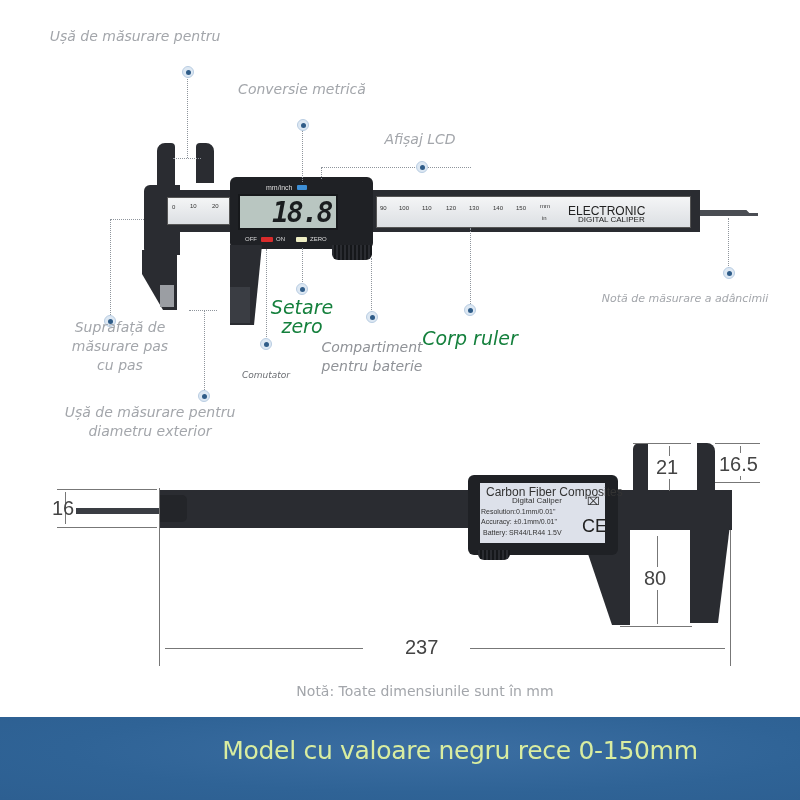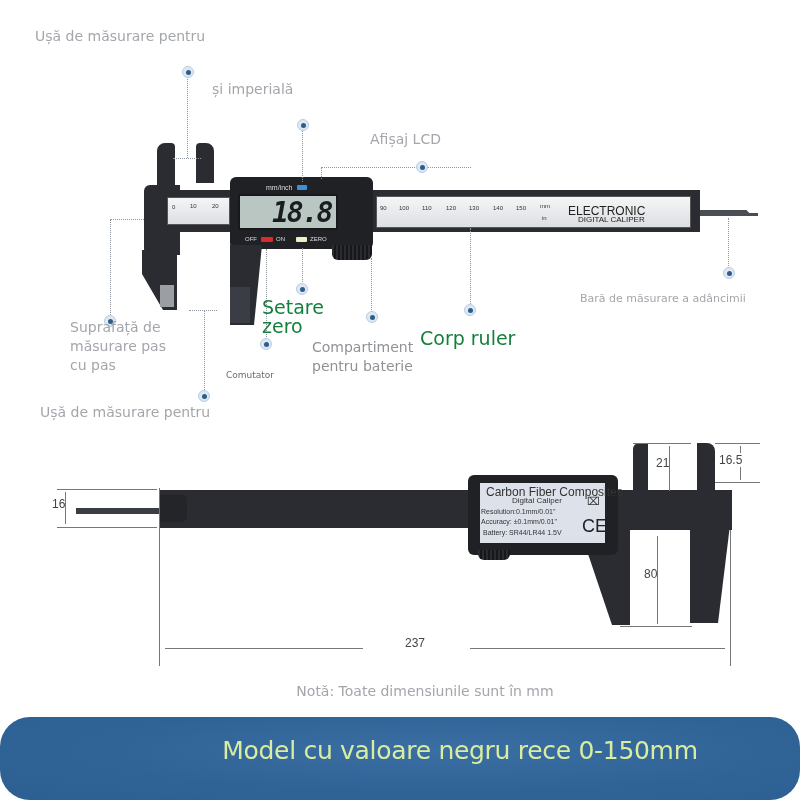--- a/index.html
+++ b/index.html
@@ -1,33 +1,33 @@
 <!DOCTYPE html>
 <html><head>
 <meta charset="utf-8">
 <style>
   * { box-sizing: border-box; margin: 0; padding: 0; }
   html, body { width: 800px; height: 800px; background: #ffffff; overflow: hidden; }
   body { position: relative; font-family: "DejaVu Sans", "Liberation Sans", sans-serif; }
   .abs { position: absolute; }
-  .label { color: #a3a6ab; font-size: 14px; line-height: 19px; white-space: nowrap; }
+  .label { color: #a3a6ab; font-size: 14px; text-align: center; line-height: 19px; white-space: nowrap; font-style: italic; }
   .label.dark { color: #15803d; font-size: 19px; }
   .label.small { font-size: 9px; color: #6a6d72; }
   .dot { position: absolute; width: 12px; height: 12px; border-radius: 50%;
          background: #dde8f3; border: 1px solid #b9cde2; }
   .dot::after { content: ""; position: absolute; left: 3px; top: 3px; width: 5px; height: 5px;
                 border-radius: 50%; background: #2f5c88; }
   .vline { position: absolute; width: 0; border-left: 1px dotted #8f959c; }
   .hline { position: absolute; height: 0; border-top: 1px dotted #8f959c; }
   .blk { background: #2a2c31; }
   .ruler { background: linear-gradient(#f4f5f6, #dcdfe3); border: 1px solid #555; }
   .dim-line { position: absolute; background: #777; }
-  .dim-text { position: absolute; font-family: "Liberation Sans", sans-serif; color: #444; font-size: 12px; font-weight: 300; }
+  .dim-text { position: absolute; font-family: "Liberation Sans", sans-serif; color: #444; font-size: 20px; font-weight: 300; }
   .banner { position: absolute; left: 0; top: 717px; width: 800px; height: 83px;
-            background: radial-gradient(ellipse at 55% 40%, #3b6ea2 0%, #2f6396 60%, #2d5f91 100%); border-radius: 30px; }
+            background: radial-gradient(ellipse at 55% 40%, #3b6ea2 0%, #2f6396 60%, #2d5f91 100%); }
   .banner-text { position: absolute; left: 0; width: 800px; top: 19px; text-align: center; padding-left: 120px;
                  color: #d9eda0; font-size: 25px; font-family: "DejaVu Sans", sans-serif; letter-spacing: -0.3px; }
   .note { position: absolute; top: 683px; left: 0; width: 800px; text-align: center; padding-left: 50px; color: #a3a6ab; font-size: 14px; }
   .lcd { background: #b9c6c1; border: 2px solid #16181b; }
   .lcd-digits { font-family: "DejaVu Sans Mono", monospace; font-size: 28px; font-style: italic; color: #1a1d1f; font-weight: bold; letter-spacing: -2px; }
   .tick-num { position: absolute; font-size: 6px; color: #333; font-family: "Liberation Sans", sans-serif; }
   .spec-text { position: absolute; font-size: 7px; color: #333; font-family: "Liberation Sans", sans-serif; white-space: nowrap; }
 </style>
 </head>
 <body>
@@ -88,21 +88,21 @@
   <div class="vline" style="left:187px;top:74px;height:84px;"></div>
   <div class="hline" style="left:173px;top:158px;width:28px;"></div>
   <div class="dot" style="left:182px;top:66px;"></div>
   <div class="abs label" style="left:35px;top:27px;width:200px;">
     <div>Ușă de măsurare pentru</div>
   </div>
 
   <div class="vline" style="left:302px;top:130px;height:52px;"></div>
   <div class="dot" style="left:297px;top:119px;"></div>
   <div class="abs label" style="left:212px;top:80px;width:180px;">
-    <div>și imperială</div>
+    <div>Conversie metrică</div>
   </div>
 
   <div class="hline" style="left:321px;top:167px;width:150px;"></div>
   <div class="vline" style="left:321px;top:167px;height:12px;"></div>
   <div class="dot" style="left:416px;top:161px;"></div>
   <div class="abs label" style="left:370px;top:130px;width:100px;">
     <div>Afișaj LCD</div>
   </div>
 
   <div class="hline" style="left:110px;top:219px;width:34px;"></div>
@@ -112,20 +112,21 @@
     <div>Suprafață de</div>
     <div>măsurare pas</div>
     <div>cu pas</div>
   </div>
 
   <div class="hline" style="left:189px;top:310px;width:28px;"></div>
   <div class="vline" style="left:204px;top:310px;height:82px;"></div>
   <div class="dot" style="left:198px;top:390px;"></div>
   <div class="abs label" style="left:40px;top:403px;width:220px;">
     <div>Ușă de măsurare pentru</div>
+    <div>diametru exterior</div>
   </div>
 
   <div class="vline" style="left:266px;top:249px;height:90px;"></div>
   <div class="dot" style="left:260px;top:338px;"></div>
   <div class="abs label small" style="left:226px;top:366px;width:80px;">
     <div>Comutator</div>
   </div>
 
   <div class="vline" style="left:302px;top:248px;height:34px;"></div>
   <div class="dot" style="left:296px;top:283px;"></div>
@@ -143,21 +144,21 @@
 
   <div class="vline" style="left:470px;top:228px;height:76px;"></div>
   <div class="dot" style="left:464px;top:304px;"></div>
   <div class="abs label dark" style="left:420px;top:329px;width:100px;">
     <div>Corp ruler</div>
   </div>
 
   <div class="vline" style="left:728px;top:218px;height:50px;"></div>
   <div class="dot" style="left:723px;top:267px;"></div>
   <div class="abs label" style="left:580px;top:289px;width:210px;font-size:11px;">
-    <div>Bară de măsurare a adâncimii</div>
+    <div>Notă de măsurare a adâncimii</div>
   </div>
 </div>
 
 <div>
 
   <div class="abs" style="left:76px;top:508px;width:85px;height:6px;background:#3a3d43;clip-path:polygon(0 0,15% 0,18% -50%,100% -50%,100% 100%,0 100%);"></div>
 
   <div class="abs blk" style="left:160px;top:490px;width:480px;height:38px;"></div>
   <div class="abs" style="left:160px;top:495px;width:27px;height:27px;background:#232529;border-radius:0 5px 5px 0;"></div>
 

